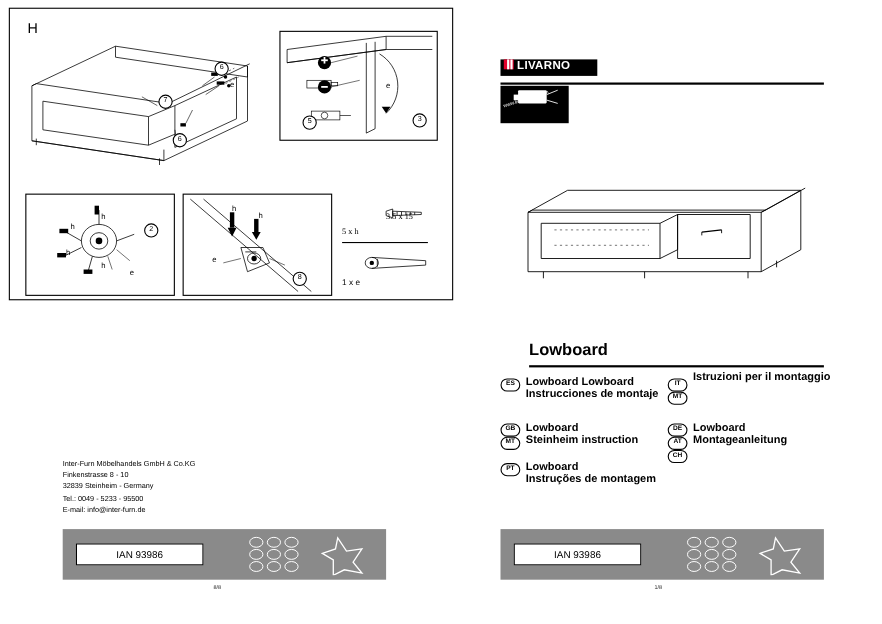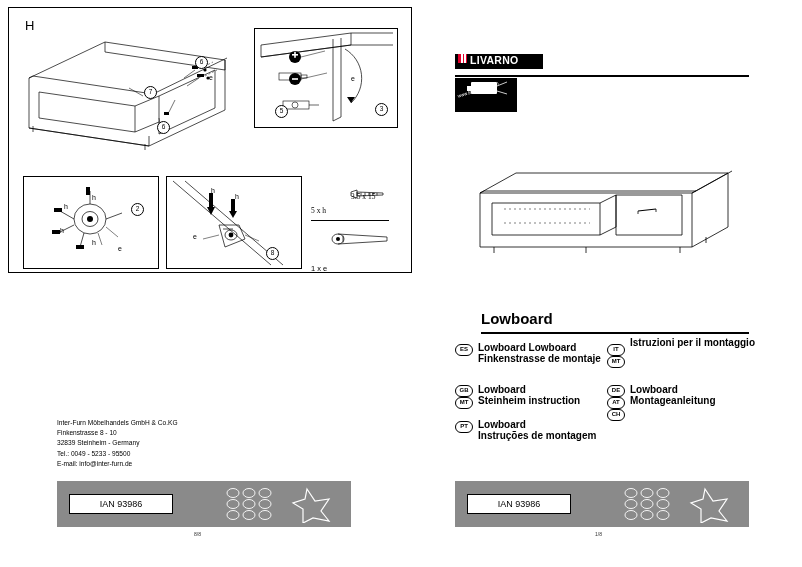--- a/index.html
+++ b/index.html
@@ -104,21 +104,21 @@
     background: #8a8a8a;
     border: 0;
   }
   .left-bar { left: 57px; top: 481px; width: 294px; height: 46px; }
   .right-bar { left: 455px; top: 481px; width: 294px; height: 46px; }
 
   .ian-box {
     position: absolute;
     left: 12px;
     top: 13px;
-    width: 104px;
+    width: 116px;
     height: 20px;
     background: #fff;
     border: 1px solid #000;
     box-sizing: border-box;
   }
   .ian-text {
     font-size: 9px;
     line-height: 18px;
     text-align: center;
     font-family: "Liberation Sans", sans-serif;
@@ -424,21 +424,21 @@
       <div class="parts-txt" style="position:absolute; left:2px; top:30px;font-family:Liberation Serif, serif;">5 x h</div>
       <div class="parts-rule" style="position:absolute; left:2px; top:44px;"></div>
       <svg style="position:absolute; left:22px; top:56px;" width="62" height="14" viewBox="0 0 62 14">
         <g fill="none" stroke="#000" stroke-width="0.7">
           <ellipse cx="7" cy="7" rx="6" ry="5"></ellipse>
           <path d="M7,2 L56,5 L56,9 L7,12"></path>
           <path d="M12,3.5 L12,10.5"></path>
         </g>
         <circle cx="7" cy="7" r="2" fill="#000"></circle>
       </svg>
-      <div class="parts-txt" style="position:absolute; left:2px; top:88px;">1 x e</div>
+      <div class="parts-txt" style="position:absolute; left:2px; top:76px;">1 x e</div>
     </div>
   </div>
 
   <div class="address">
     <div>Inter-Furn Möbelhandels GmbH &amp; Co.KG</div>
     <div>Finkenstrasse 8 - 10</div>
     <div>32839 Steinheim - Germany</div>
     <div>Tel.: 0049 - 5233 - 95500</div>
     <div>E-mail: info@inter-furn.de</div>
   </div>
@@ -516,21 +516,21 @@
     <path d="M34,58 L120,58" stroke-dasharray="2,3"></path>
   </g>
 </svg>
 
 <div class="product-title">Lowboard</div>
 <div class="title-rule"></div>
 
 <span class="lang-code" style="left:455px; top:344px;">ES</span>
 <div class="lang-block" style="left:478px; top:343px;">
   <div class="lang-name">Lowboard Lowboard</div>
-  <div class="lang-sub">Finkenstrasse de montaje</div>
+  <div class="lang-sub">Instrucciones de montaje</div>
 </div>
 
 <span class="lang-code" style="left:455px; top:385px;">GB</span>
 <span class="lang-code" style="left:455px; top:397px;">MT</span>
 <div class="lang-block" style="left:478px; top:385px;">
   <div class="lang-name">Lowboard</div>
   <div class="lang-sub">Steinheim instruction</div>
 </div>
 
 <span class="lang-code" style="left:455px; top:421px;">PT</span>

